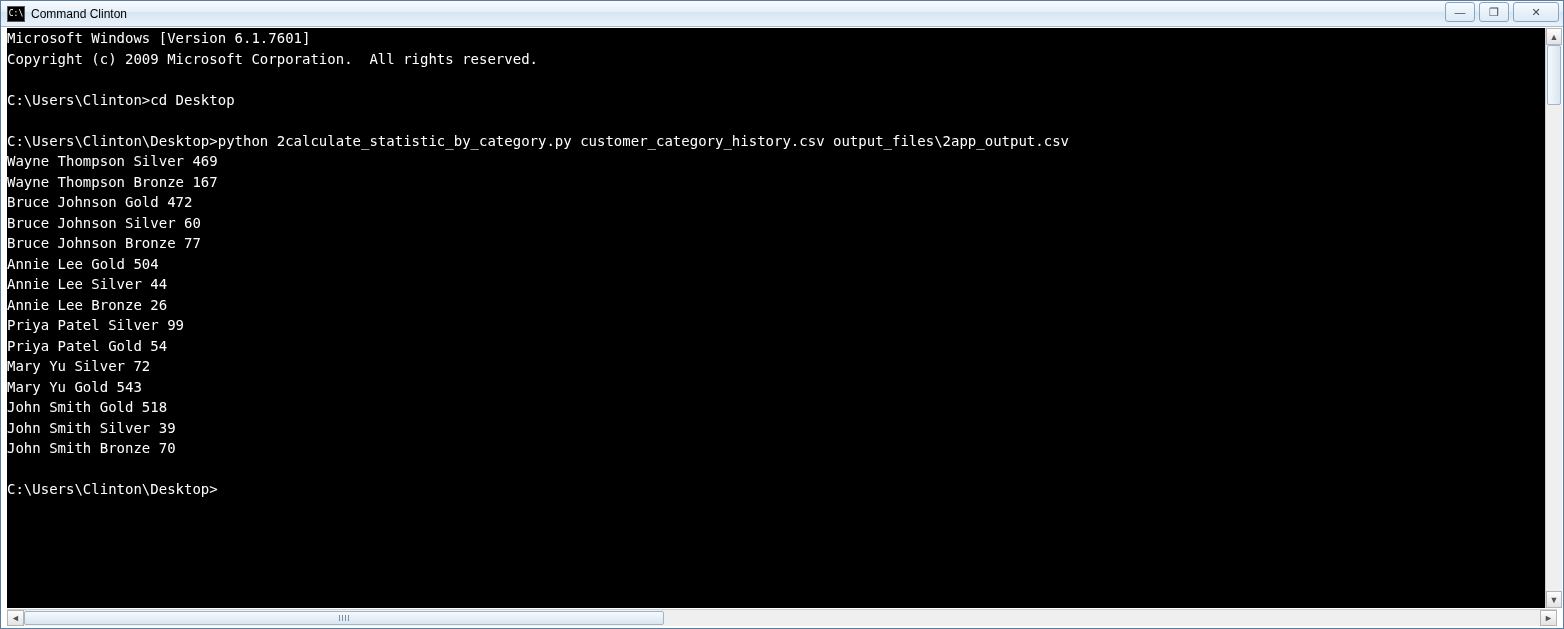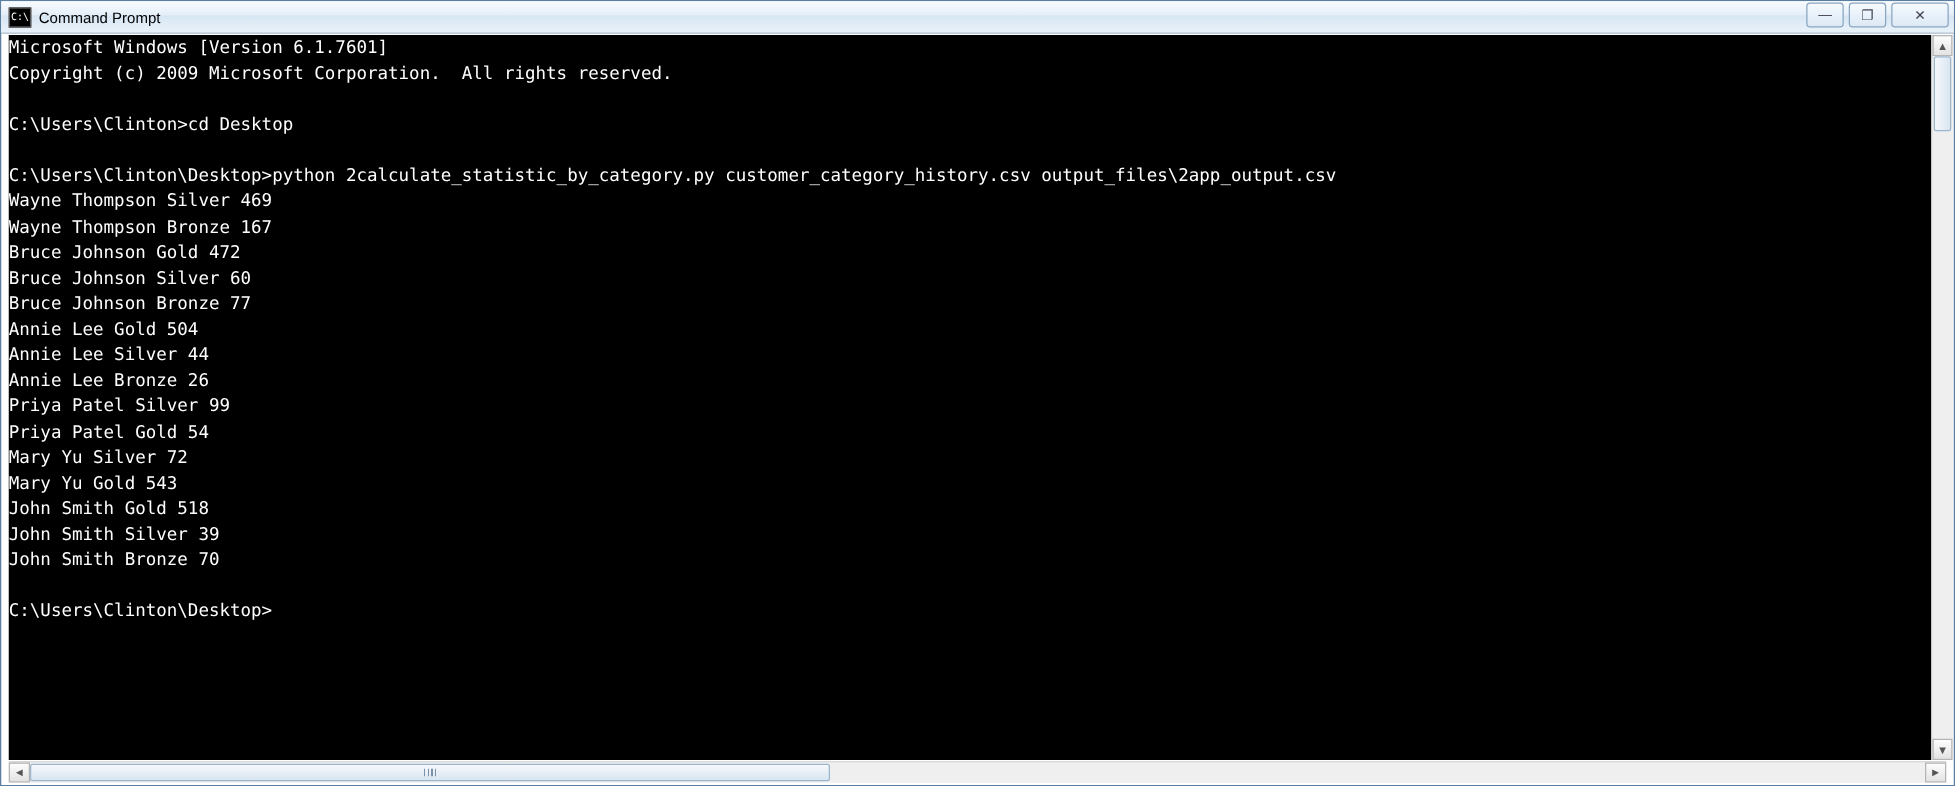--- a/index.html
+++ b/index.html
@@ -192,21 +192,21 @@
 </style>
 </head>
 <body>
 
 <div class="window">
 
   <div class="titlebar">
     <div class="icon-box">
       <span>C:\</span>
     </div>
-    <div class="title">Command Prompt</div>
+    <div class="title">Command Clinton</div>
 
     <div class="window-controls">
       <div class="win-btn">
         <span>—</span>
       </div>
       <div class="win-btn">
         <span>❐</span>
       </div>
       <div class="win-btn close">
         <span>✕</span>

